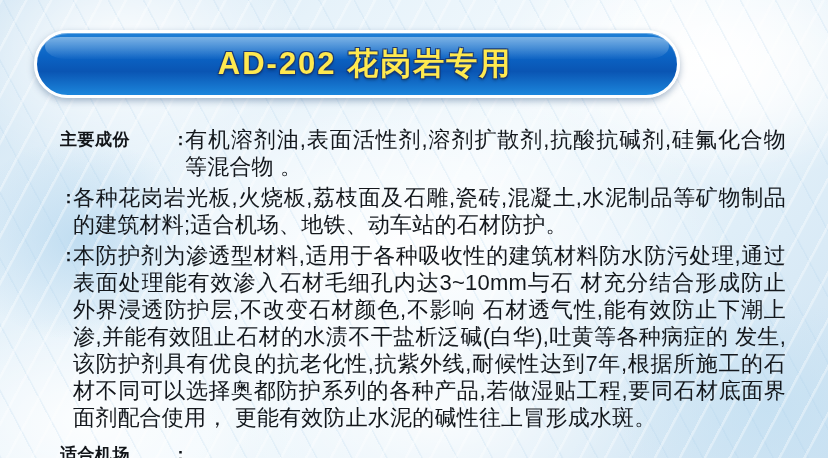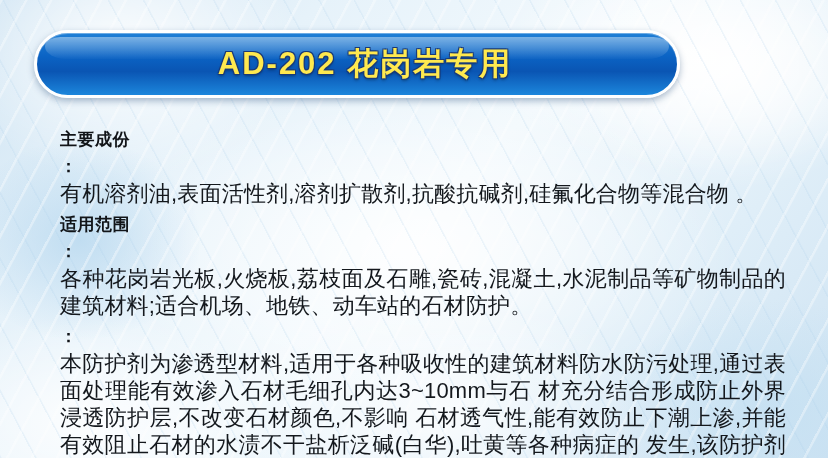--- a/index.html
+++ b/index.html
@@ -89,21 +89,20 @@
   #spec-table {
     position: absolute;
     left: 60px;
     top: 126px;
     width: 726px;
   }
   .spec-row {
     display: flex;
     align-items: flex-start;
     margin-bottom: 4px;
-    flex-direction: column;
   }
   .spec-label {
     flex: 0 0 auto;
     width: 112px;
     font-size: 17px;
     font-weight: bold;
     color: #111418;
     line-height: 27px;
     white-space: nowrap;
     letter-spacing: 0.5px;
@@ -144,21 +143,20 @@
 
   <div id="spec-table">
 
     <div class="spec-row">
       <div class="spec-label">主要成份</div>
       <div class="spec-colon">：</div>
       <div class="spec-value">有机溶剂油,表面活性剂,溶剂扩散剂,抗酸抗碱剂,硅氟化合物等混合物 。</div>
     </div>
 
     <div class="spec-row">
-      <div class="spec-label">适用范围</div>
       <div class="spec-colon">：</div>
       <div class="spec-value">各种花岗岩光板,火烧板,荔枝面及石雕,瓷砖,混凝土,水泥制品等矿物制品的建筑材料;适合机场、地铁、动车站的石材防护。</div>
     </div>
 
     <div class="spec-row">
       <div class="spec-colon">：</div>
       <div class="spec-value">本防护剂为渗透型材料,适用于各种吸收性的建筑材料防水防污处理,通过表面处理能有效渗入石材毛细孔内达3~10mm与石 材充分结合形成防止外界浸透防护层,不改变石材颜色,不影响 石材透气性,能有效防止下潮上渗,并能有效阻止石材的水渍不干盐析泛碱(白华),吐黄等各种病症的 发生,该防护剂具有优良的抗老化性,抗紫外线,耐候性达到7年,根据所施工的石材不同可以选择奥都防护系列的各种产品,若做湿贴工程,要同石材底面界面剂配合使用， 更能有效防止水泥的碱性往上冒形成水斑。</div>
     </div>
 
     <div class="spec-row pkg">

